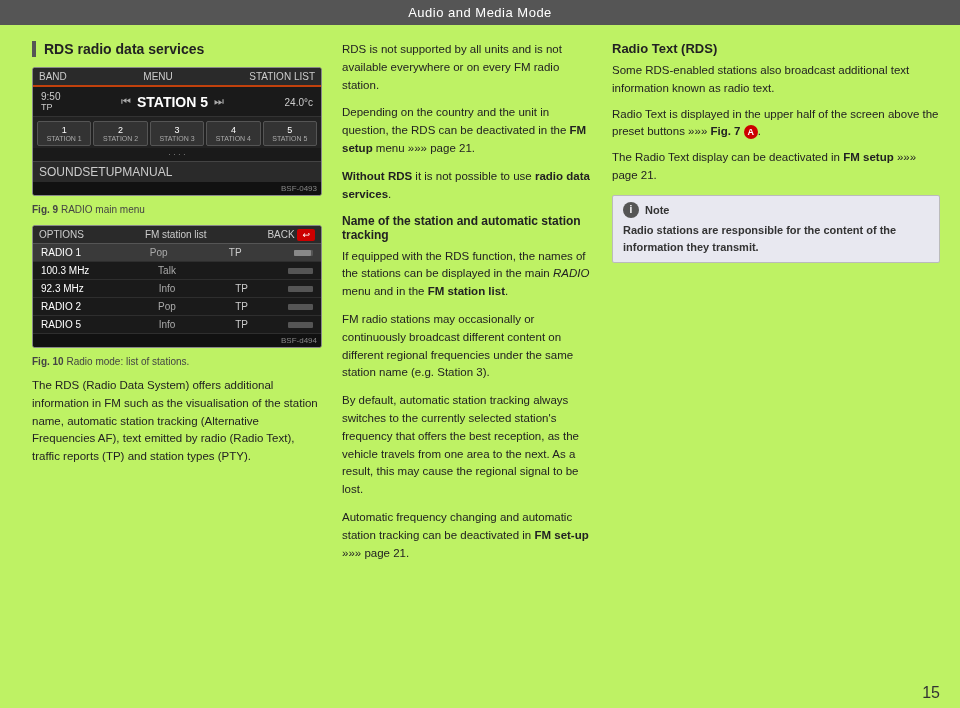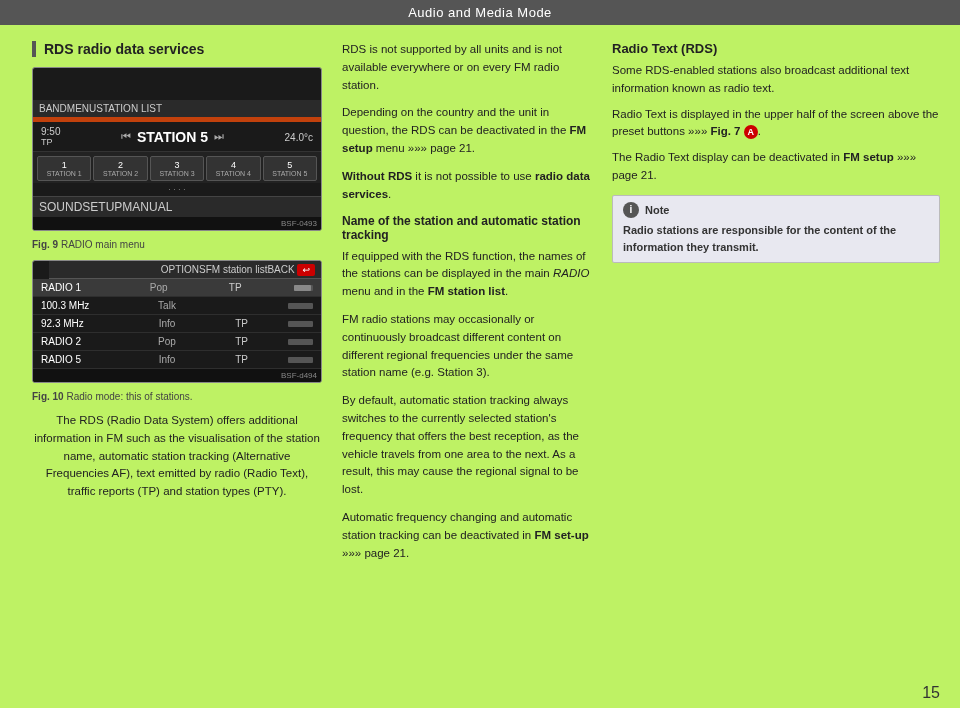--- a/index.html
+++ b/index.html
@@ -48,27 +48,27 @@
     
     .radio-figure {
       background: #1a1a1a;
       border: 1px solid #888;
       border-radius: 3px;
       margin-bottom: 6px;
       overflow: hidden;
     }
     .radio-top-bar {
       display: flex;
+      justify-content: space-between;
       align-items: center;
       background: #2a2a2a;
       padding: 3px 6px;
       font-size: 10px;
       color: #ccc;
-      border-bottom: 5px solid #c2410c;
-      margin-top: 32px;
+      border-bottom: 2px solid #c2410c;
     }
     .radio-top-bar .band { color: #ccc; font-size: 10px; }
     .radio-top-bar .menu { color: #ccc; font-size: 10px; }
     .radio-top-bar .station-list { color: #ccc; font-size: 10px; }
     .radio-station-display {
       background: #1a1a1a;
       display: flex;
       align-items: center;
       justify-content: space-between;
       padding: 4px 8px;
@@ -127,28 +127,27 @@
     
     .fm-figure {
       background: #1a1a1a;
       border: 1px solid #888;
       border-radius: 3px;
       margin-bottom: 6px;
       overflow: hidden;
     }
     .fm-top-bar {
       display: flex;
-      justify-content: flex-end;
+      justify-content: space-between;
       align-items: center;
       background: #2a2a2a;
       padding: 3px 6px;
       font-size: 10px;
       color: #ccc;
       border-bottom: 1px solid #555;
-      margin-left: 16px;
     }
     .fm-station-row {
       display: flex;
       align-items: center;
       justify-content: space-between;
       padding: 3px 8px;
       border-bottom: 1px solid #2e2e2e;
       color: #ccc;
       font-size: 10px;
     }
@@ -166,21 +165,20 @@
     .fm-station-row .sbar-fill {
       height: 100%;
       background: #888;
       border-radius: 1px;
     }
     .body-text {
       font-size: 11.5px;
       color: #222;
       line-height: 1.55;
       margin-top: 2px;
-      text-align: center;
     }
     
     .mid-col {
       width: 250px;
       flex-shrink: 0;
     }
     .mid-col p {
       font-size: 11.5px;
       line-height: 1.55;
       margin-bottom: 10px;
@@ -396,21 +394,21 @@
           <span class="sname">RADIO 5</span>
           <span class="stype">Info</span>
           <span class="stp">TP</span>
           <div class="sbar">
               <div class="sbar-fill" style="width:0%"></div>
             </div>
         </div>
         <div class="fig-code">BSF-d494</div>
       </div>
       <div class="fig-label">
-        <strong>Fig. 10</strong>&nbsp;<span>Radio mode: this of stations.</span>
+        <strong>Fig. 10</strong>&nbsp;<span>Radio mode: list of stations.</span>
       </div>
 
       <div class="body-text">The RDS (Radio Data System) offers additional information in FM such as the visualisation of the station name, automatic station tracking (Alternative Frequencies AF), text emitted by radio (Radio Text), traffic reports (TP) and station types (PTY).</div>
     </div>
 
     <div class="mid-col">
       <p>RDS is not supported by all units and is not available everywhere or on every FM radio station.</p>
       <p>
         Depending on the country and the unit in question, the RDS can be deactivated in the
         <strong>FM setup</strong> menu »»» page 21.

